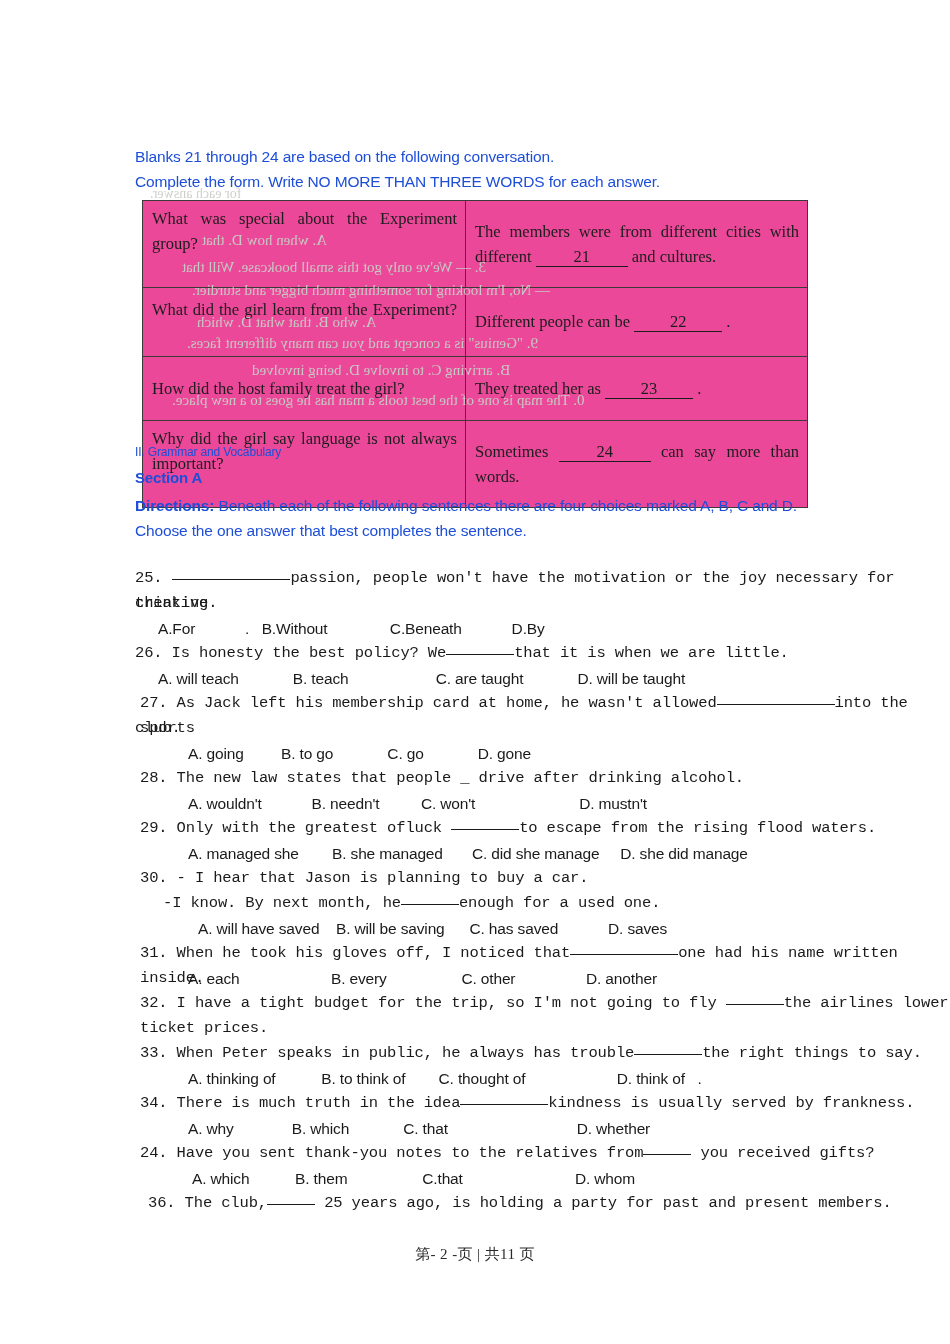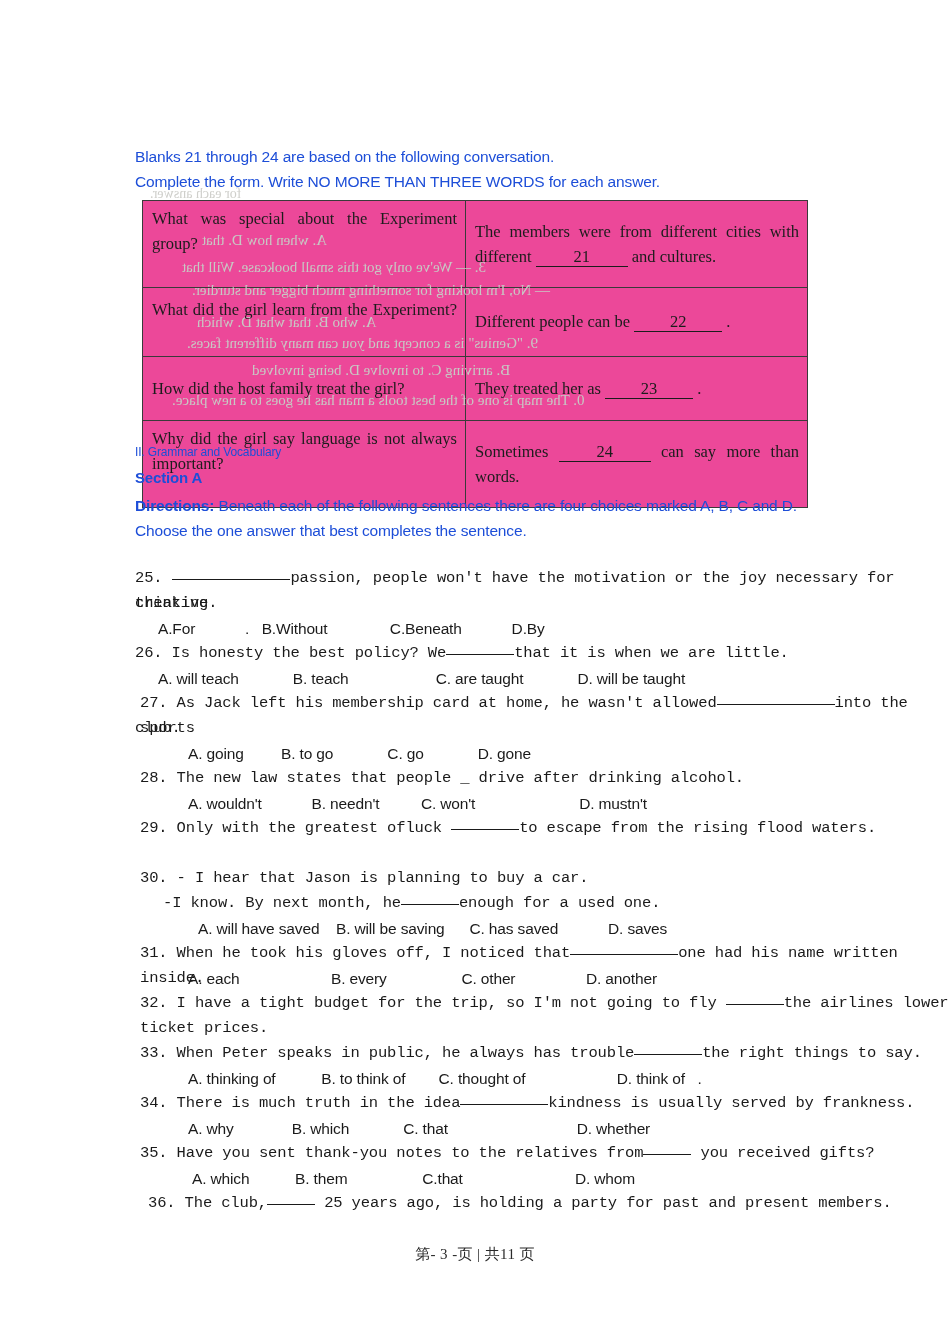--- a/index.html
+++ b/index.html
@@ -289,20 +289,21 @@
   </div>
   <div class="q-stem" style="left:135px; top:716px;">club.</div>
   <div class="q-opts" style="left:188px; top:741px;">A. going         B. to go             C. go             D. gone</div>
 
   <div class="q-stem" style="left:140px; top:766px;">28. The new law states that people _ drive after drinking alcohol.</div>
   <div class="q-opts" style="left:188px; top:791px;">A. wouldn't            B. needn't          C. won't                         D. mustn't</div>
 
   <div class="q-stem" style="left:140px; top:816px;">
     <span>29. Only with the greatest ofluck </span><span class="blank b-m"></span><span>to escape from the rising flood waters.</span>
   </div>
+  <div class="q-opts" style="left:188px; top:841px;">A. managed she        B. she managed       C. did she manage     D. she did manage</div>
 
   <div class="q-stem" style="left:140px; top:866px;">30. - I hear that Jason is planning to buy a car.</div>
   <div class="q-stem" style="left:163px; top:891px;">
     <span>-I know. By next month, he</span><span class="blank b-s"></span><span>enough for a used one.</span>
   </div>
   <div class="q-opts" style="left:198px; top:916px;">A. will have saved    B. will be saving      C. has saved            D. saves</div>
 
   <div class="q-stem" style="left:140px; top:941px;">
     <span>31. When he took his gloves off, I noticed that</span><span class="blank b-xl"></span><span>one had his name written inside.</span>
   </div>
@@ -316,23 +317,23 @@
     <span>33. When Peter speaks in public, he always has trouble</span><span class="blank b-m"></span><span>the right things to say.</span>
   </div>
   <div class="q-opts" style="left:188px; top:1066px;">A. thinking of           B. to think of        C. thought of                      D. think of   .</div>
 
   <div class="q-stem" style="left:140px; top:1091px;">
     <span>34. There is much truth in the idea</span><span class="blank b-l"></span><span>kindness is usually served by frankness.</span>
   </div>
   <div class="q-opts" style="left:188px; top:1116px;">A. why              B. which             C. that                               D. whether</div>
 
   <div class="q-stem" style="left:140px; top:1141px;">
-    <span>35. Have you sent thank-you notes to the relatives from</span><span class="blank b-xs"></span><span> you received gifts?</span>
+    <span>24. Have you sent thank-you notes to the relatives from</span><span class="blank b-xs"></span><span> you received gifts?</span>
   </div>
   <div class="q-opts" style="left:192px; top:1166px;">A. which           B. them                  C.that                           D. whom</div>
 
   <div class="q-stem" style="left:148px; top:1191px;">
     <span>36. The club,</span><span class="blank b-xs"></span><span> 25 years ago, is holding a party for past and present members.</span>
   </div>
 
-  <div id="page-footer">第- 3 -页  |  共11 页</div>
+  <div id="page-footer">第- 2 -页  |  共11 页</div>
 
 </div>
 
 </body></html>

